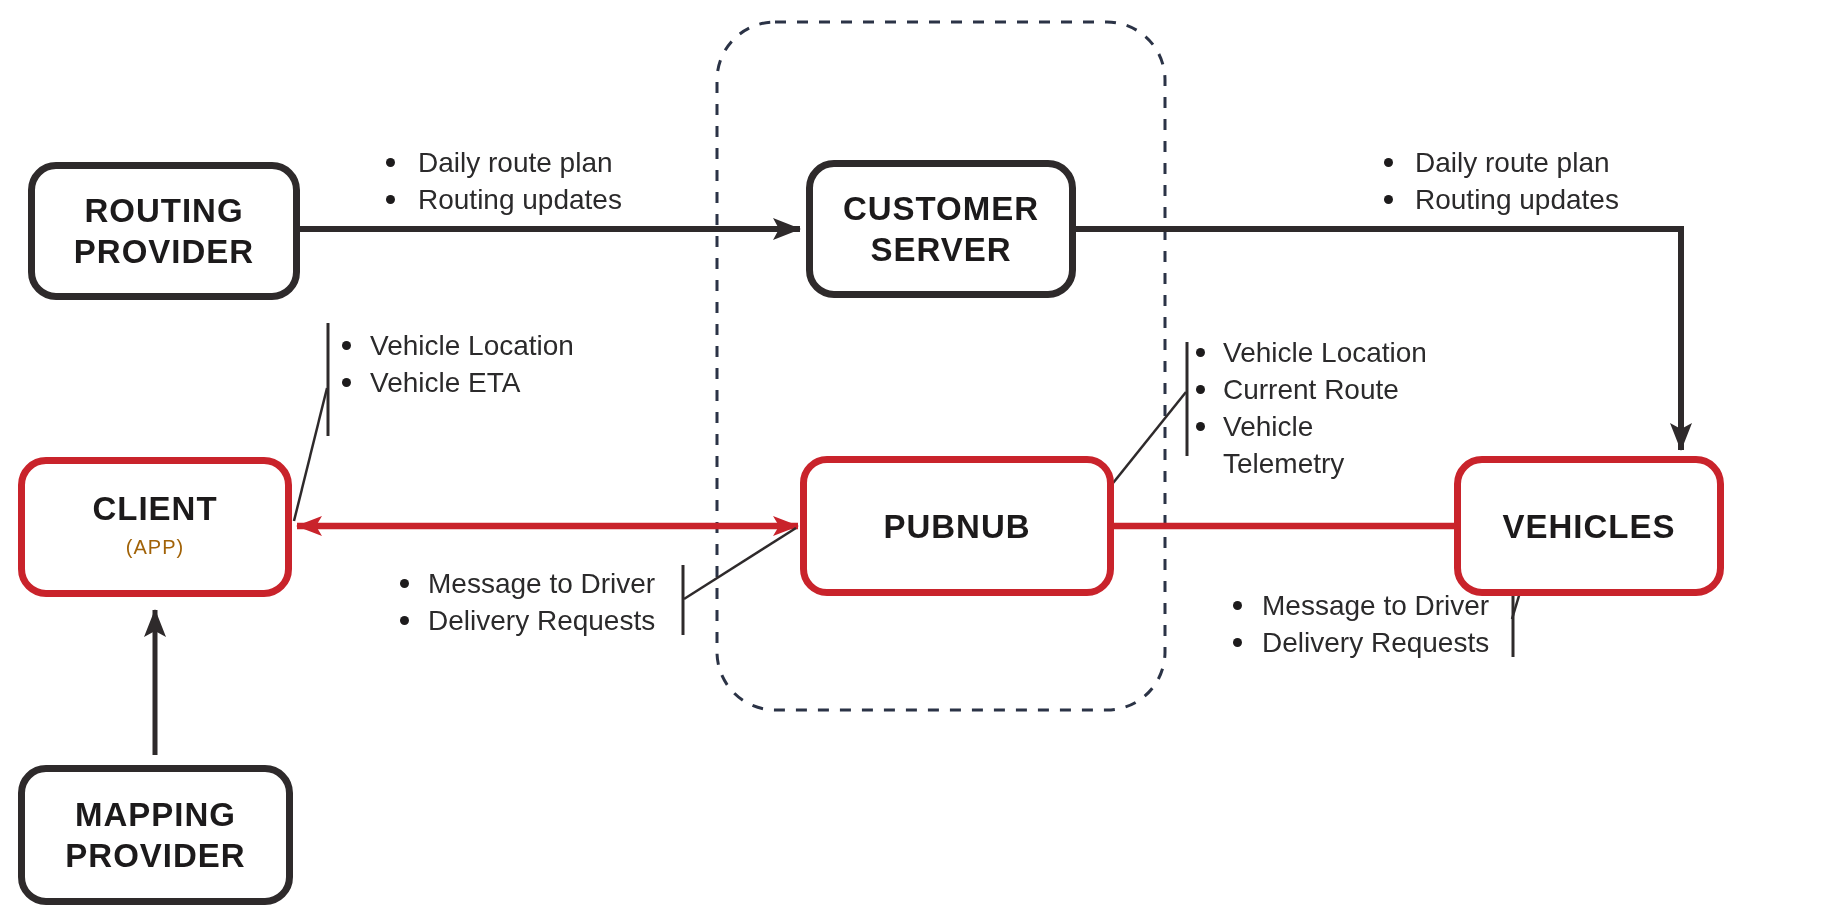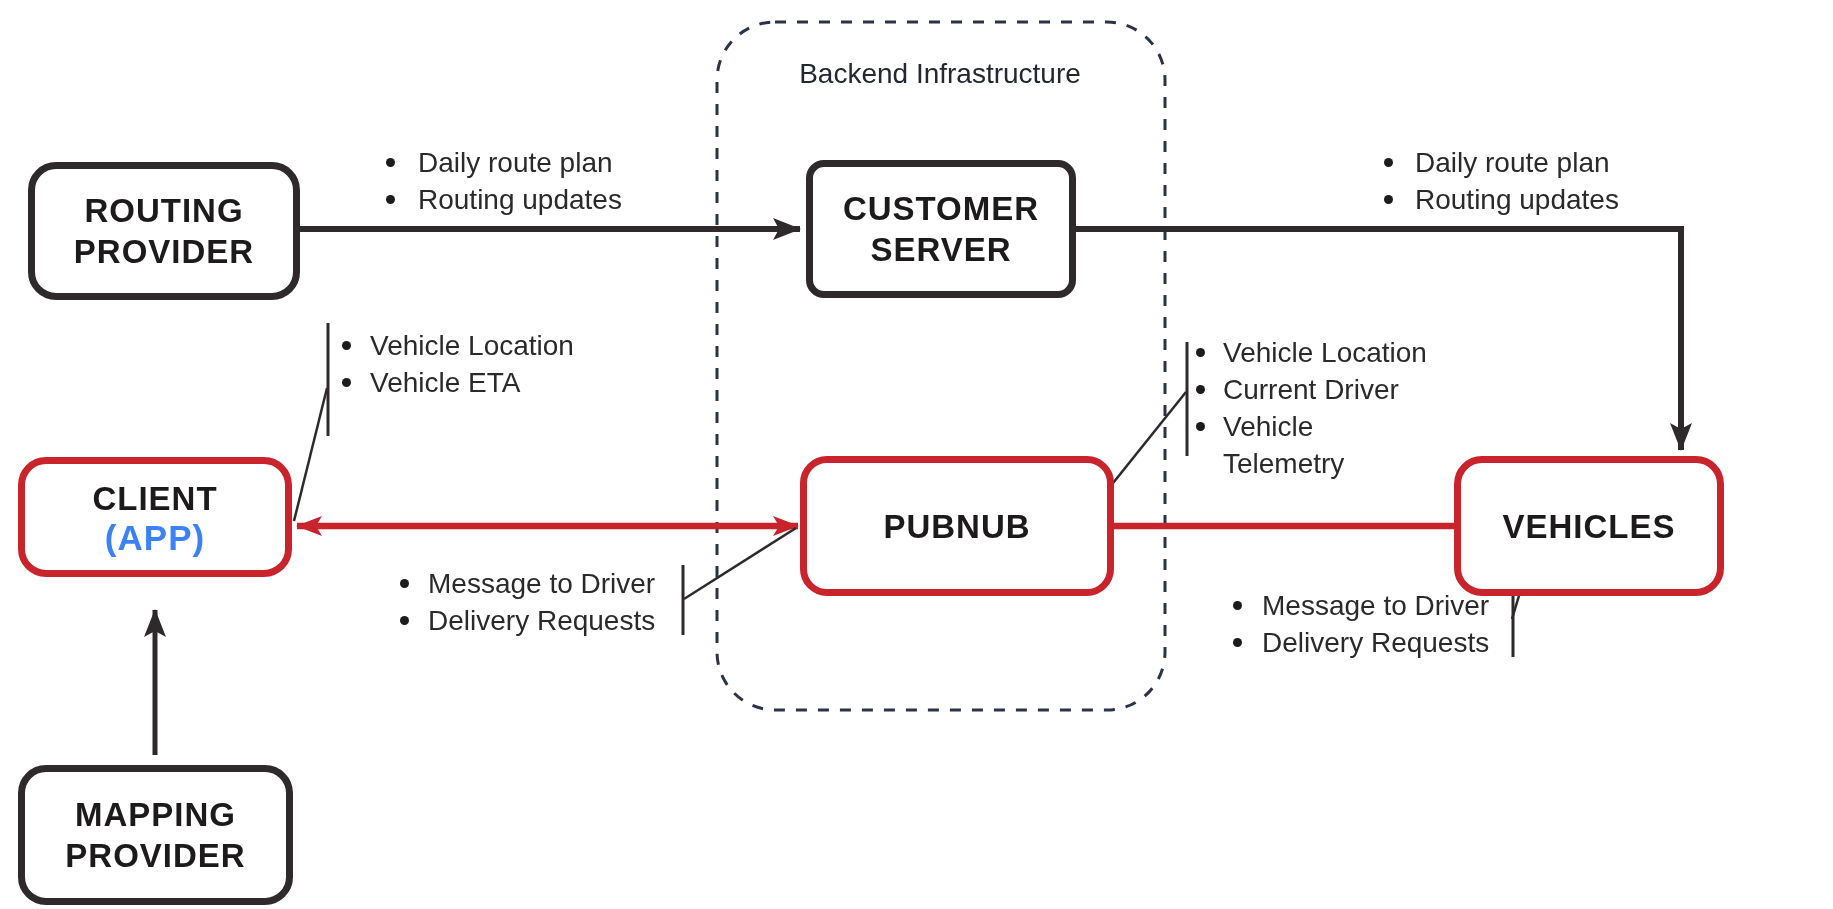--- a/index.html
+++ b/index.html
@@ -34,25 +34,25 @@
   }
   .node.red{border-color:var(--box-red);}
   .node .title{
     font-weight:bold;
     font-size:33px;
     line-height:41px;
     letter-spacing:1px;
     color:#1c1a1b;
   }
   .node .subtitle{
-    font-weight:bold;
-    font-size:35px;
+    font-weight:normal;
+    font-size:20px;
     line-height:37px;
     letter-spacing:1px;
-    color:#3b82f6;
+    color:#a16207;
   }
   .edge-list{position:absolute;}
   .edge-list .row{display:flex;align-items:flex-start;}
   .edge-list .dot{
     width:9px;height:9px;border-radius:50%;
     background:#1d1b1c;
     margin-top:14px;
     flex:0 0 9px;
   }
   .edge-list .txt{
@@ -107,33 +107,32 @@
     <g>
       <path d="M1187,342 V456" fill="none" class="stroke-black" stroke-width="3"></path>
       <path d="M1186,392 L1081,523" fill="none" class="stroke-black" stroke-width="2.5"></path>
     </g>
     <g>
       <path d="M1513,580 V657" fill="none" class="stroke-black" stroke-width="3"></path>
       <path d="M1539,529 L1512,619" fill="none" class="stroke-black" stroke-width="2.5"></path>
     </g>
   </svg>
 
-  <div id="backend-label">Backend Infrastructure</div>
 
   <div class="node" style="left:28px;top:162px;width:272px;height:138px;">
     <div class="title">ROUTING</div>
     <div class="title">PROVIDER</div>
   </div>
 
-  <div class="node" style="left:806px;top:160px;width:270px;height:138px;border-radius:18px;">
+  <div class="node" style="left:806px;top:160px;width:270px;height:138px;">
     <div class="title">CUSTOMER</div>
     <div class="title">SERVER</div>
   </div>
 
-  <div class="node red" style="left:18px;top:457px;width:274px;height:120px;">
+  <div class="node red" style="left:18px;top:457px;width:274px;height:140px;">
     <div class="title">CLIENT</div>
     <div class="subtitle">(APP)</div>
   </div>
 
   <div class="node red" style="left:800px;top:456px;width:314px;height:140px;border-radius:27px;">
     <div class="title">PUBNUB</div>
   </div>
 
   <div class="node red" style="left:1454px;top:456px;width:270px;height:140px;">
     <div class="title">VEHICLES</div>
@@ -188,21 +187,21 @@
     </div>
   </div>
 
   <div class="edge-list" style="left:1196px;top:334px;width:250px;">
     <div class="row">
       <span class="dot"></span>
       <span class="txt" style="margin-left:18px;">Vehicle Location</span>
     </div>
     <div class="row">
       <span class="dot"></span>
-      <span class="txt" style="margin-left:18px;">Current Driver</span>
+      <span class="txt" style="margin-left:18px;">Current Route</span>
     </div>
     <div class="row">
       <span class="dot"></span>
       <span class="txt" style="margin-left:18px;">Vehicle
 Telemetry</span>
     </div>
   </div>
 
   <div class="edge-list" style="left:1233px;top:587px;">
     <div class="row">

